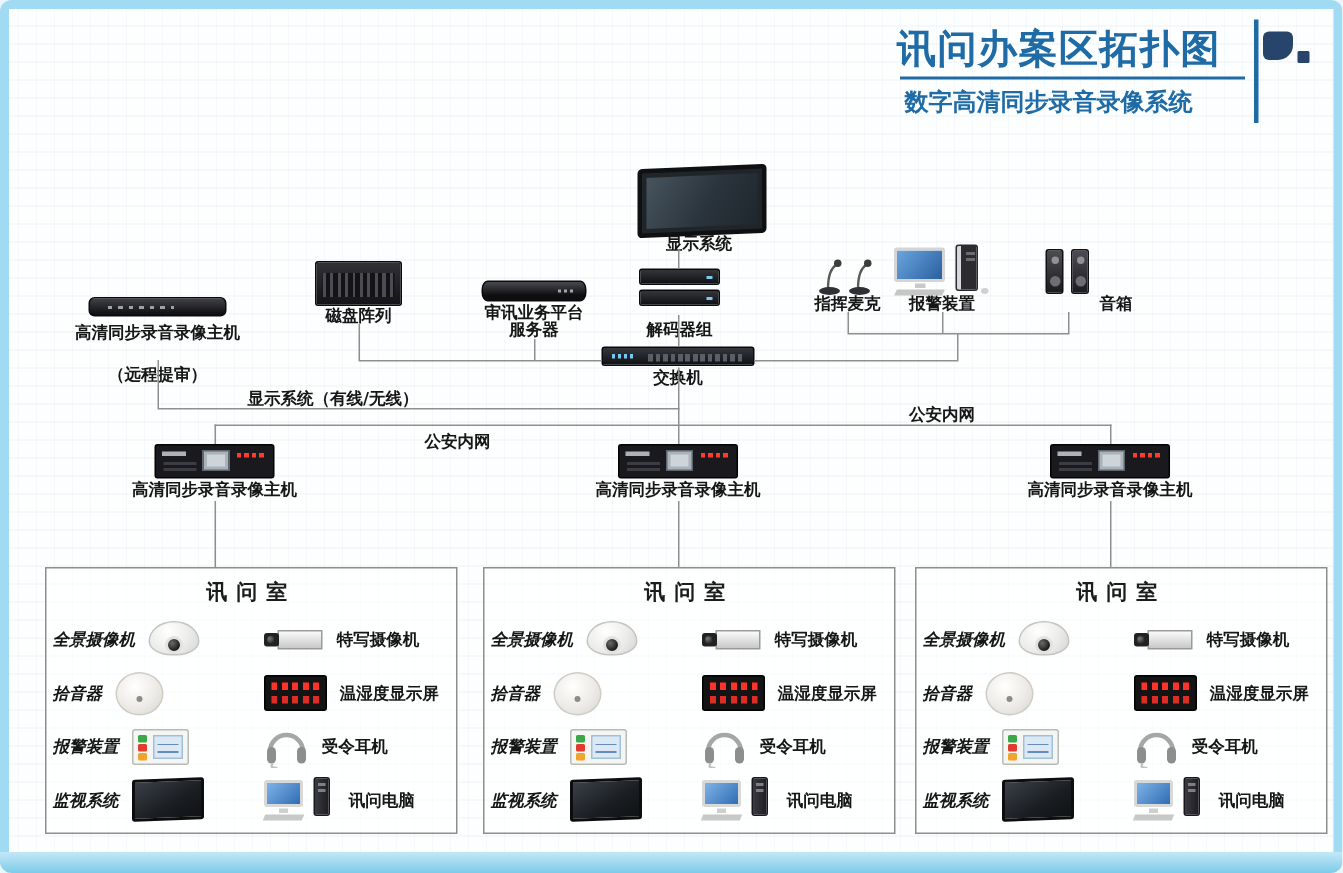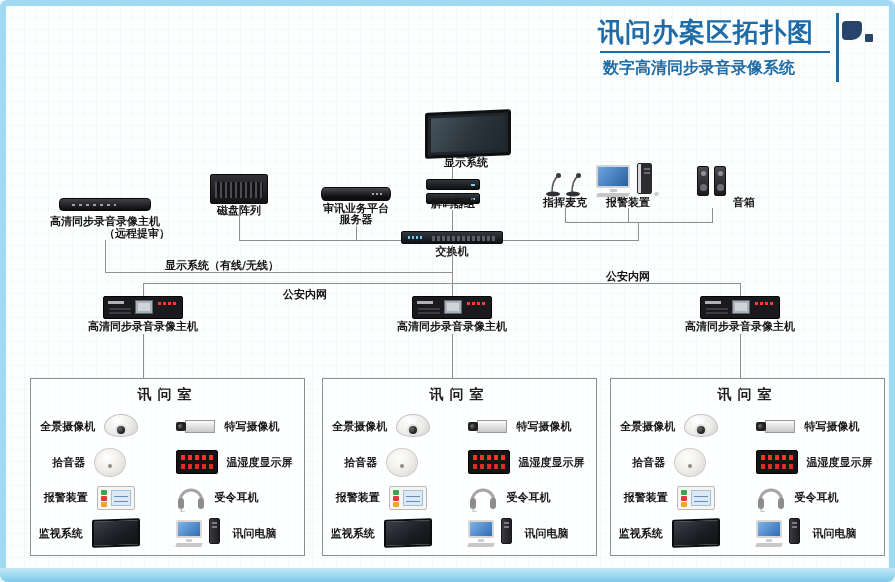--- a/index.html
+++ b/index.html
@@ -108,21 +108,21 @@
     background:repeating-linear-gradient(0deg,#3c3c43 0 2px,transparent 2px 4px); }
 
   
   .room { position:absolute; top:378px; width:275px; height:178px;
     border:1px solid #8e8e8e; background:rgba(255,255,255,0.55); }
   .room-title { position:absolute; top:7px; left:0; width:100%; text-align:center;
     font-size:14px; font-weight:700; letter-spacing:6px; color:#1c1c1c; }
   .room-grid { position:absolute; left:4px; right:4px; top:30px; bottom:4px;
     display:grid; grid-template-columns:1fr 1fr; grid-auto-rows:1fr; }
   .cell { display:flex; align-items:center; gap:9px; overflow:hidden; }
-  .cell-l { justify-content:center; padding-right:24px; }
+  .cell-l { justify-content:flex-start; padding-right:24px;font-style:italic; }
   .cell-r { justify-content:flex-start; padding-left:8px; }
   .cell .lbl2 { font-size:11px; font-weight:600; color:#161616; white-space:nowrap; }
   .ric { position:relative; flex:0 0 auto; }
   .ric * { position:absolute; }
 
   .ric-dome { width:34px; height:27px; }
   .ric-dome .dome { left:0; top:1px; width:34px; height:23px; border:1px solid #c4c4c1;
     background:radial-gradient(circle at 38% 28%,#ffffff 0%,#ececea 55%,#d4d4d1 100%);
     border-radius:50% 50% 46% 46% / 60% 60% 42% 42%; }
   .ric-dome .lens { left:11px; top:11px; width:12px; height:12px; border-radius:50%;
@@ -193,21 +193,21 @@
   <div class="lbl" style="left:239px; top:205px;">磁盘阵列</div>
 
   <div class="ic ic-server"></div>
   <div class="lbl" style="left:356px; top:203px;">审讯业务平台</div>
   <div class="lbl" style="left:356px; top:214px;">服务器</div>
 
   <div class="ic ic-decoder">
     <div class="u u1"></div>
       <div class="u u2"></div>
   </div>
-  <div class="lbl" style="left:453px; top:198px;text-align:right;">解码器组</div>
+  <div class="lbl" style="left:453px; top:214px;text-align:right;">解码器组</div>
 
   <div class="ic ic-mics">
     <svg width="44" height="27" viewBox="0 0 44 27" style="position:absolute;left:0;top:0;">
       <g stroke="#5a5a5a" fill="none" stroke-width="1.6">
         <path d="M9 22 C9 12 11 8 15 5"></path>
         <path d="M29 22 C29 12 31 8 35 5"></path>
       </g>
       <circle cx="15.5" cy="4.5" r="2.5" fill="#3c3c3c"></circle>
       <circle cx="35.5" cy="4.5" r="2.5" fill="#3c3c3c"></circle>
       <ellipse cx="10" cy="23" rx="7" ry="2.6" fill="#303034"></ellipse>
@@ -226,21 +226,21 @@
   <div class="lbl" style="left:628px; top:197px;">报警装置</div>
 
   <div class="ic ic-speakers">
     <div class="sp sp1"></div>
       <div class="sp sp2"></div>
   </div>
   <div class="lbl" style="left:744px; top:197px;">音箱</div>
 
   <div class="ic ic-portable"></div>
   <div class="lbl" style="left:105px; top:216px;">高清同步录音录像主机</div>
-  <div class="lbl" style="left:105px; top:228px;margin-left:32px;">（远程提审）</div>
+  <div class="lbl" style="left:105px; top:244px;">（远程提审）</div>
 
   <div class="ic ic-switch"></div>
   <div class="lbl" style="left:452px; top:246px;">交换机</div>
 
   <div class="wire" style="left:452px; top:166px; width:1px; height:13px;"></div>
   <div class="wire" style="left:452px; top:210px; width:1px; height:21px;"></div>
   <div class="wire" style="left:239px; top:216px; width:1px; height:24px;"></div>
   <div class="wire" style="left:356px; top:226px; width:1px; height:14px;"></div>
   <div class="wire" style="left:239px; top:240px; width:162px; height:1px;"></div>
   <div class="wire" style="left:565px; top:208px; width:1px; height:14px;"></div>

